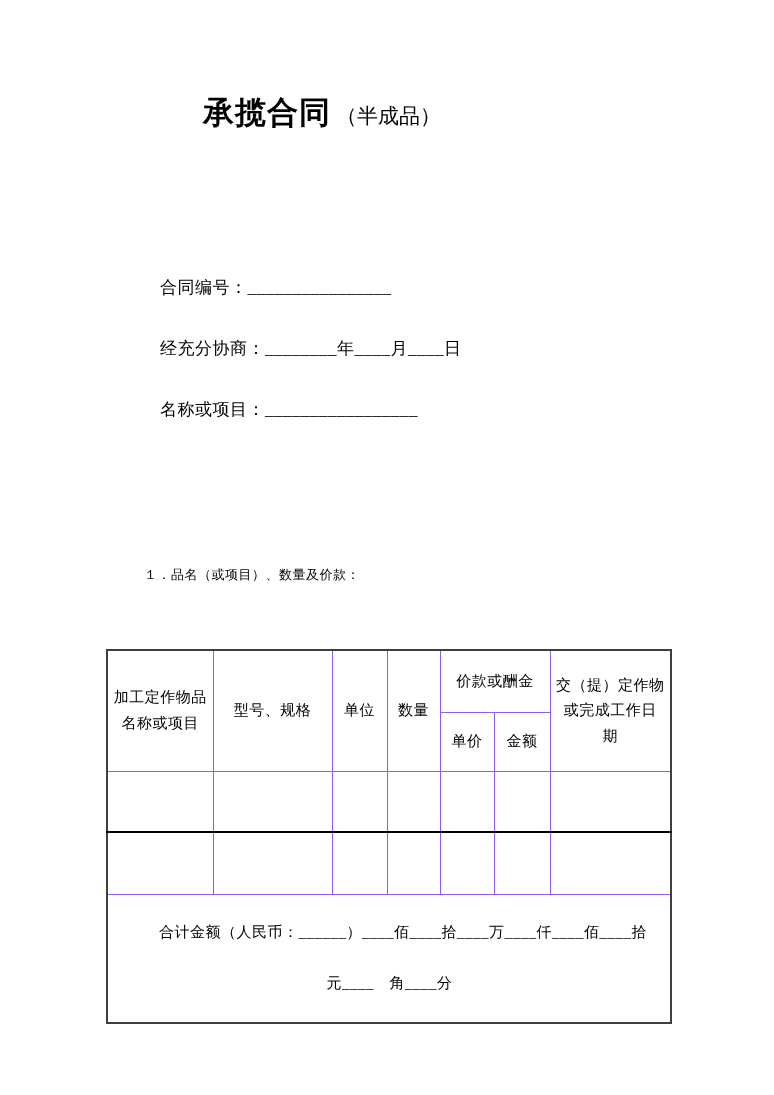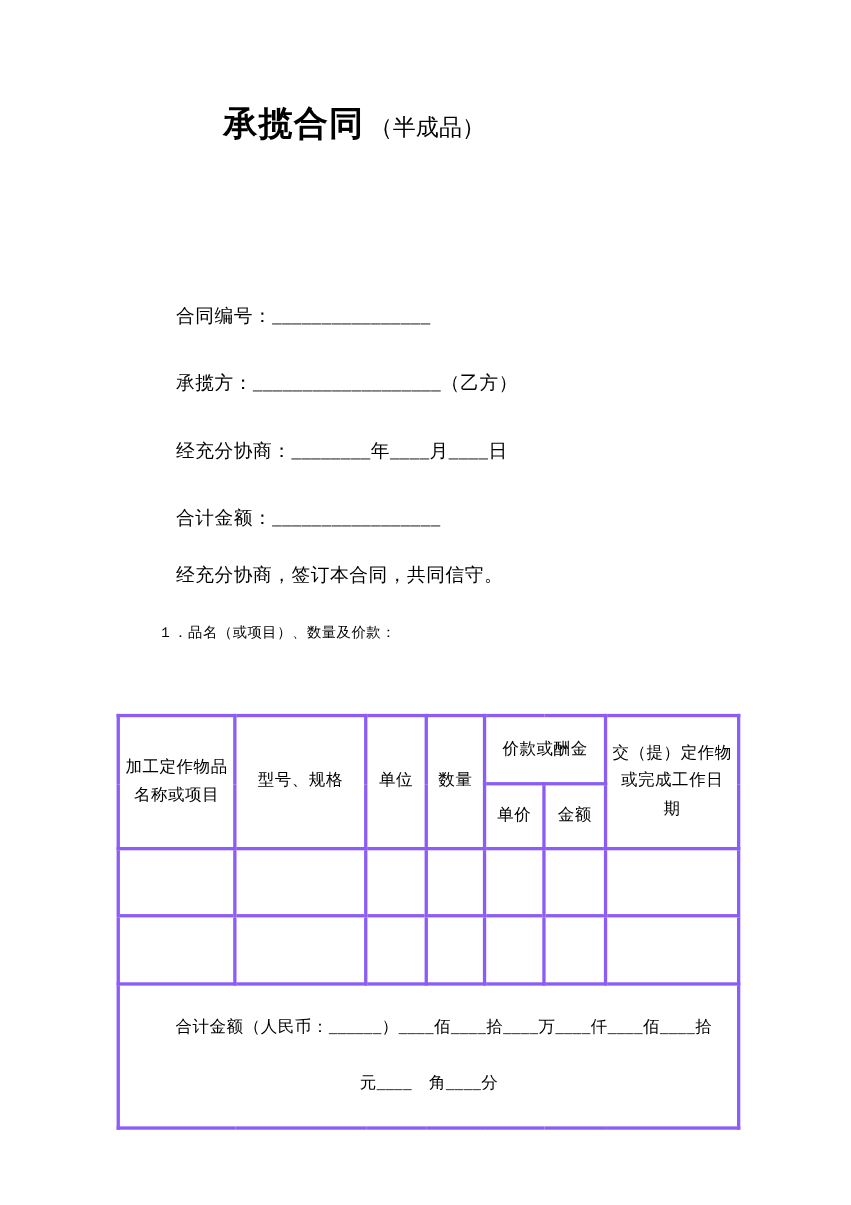--- a/index.html
+++ b/index.html
@@ -66,21 +66,21 @@
     position: absolute;
     left: 106px;
     top: 649px;
     width: 564px;
     border-collapse: collapse;
     table-layout: fixed;
     border: 2px solid #3f3f3f;
   }
   table.price-table th,
   table.price-table td {
-    border: 3px solid #8b5cf6;
+    border: 1px solid #8b5cf6;
     font-weight: normal;
     font-size: 15px;
     text-align: center;
     vertical-align: middle;
     padding: 0 2px;
     line-height: 1.7;
     white-space: pre-line;
     letter-spacing: 0.5px;
   }
   tr.header-row-1 { height: 62px; }
@@ -106,24 +106,22 @@
 <body>
 
 <div class="page">
 
   <div class="doc-title">
     <span class="title-main">承揽合同</span><span class="title-sub">（半成品）</span>
   </div>
 
   <div class="fields">
     <p>合同编号：________________</p>
-    <p>承揽方：___________________（乙方）</p>
     <p>经充分协商：________年____月____日</p>
-    <p>合计金额：_________________</p>
-    <p class="preamble">经充分协商，签订本合同，共同信守。</p>
+    <p>名称或项目：_________________</p>
   </div>
 
   <div class="section-heading">１．品名（或项目）、数量及价款：</div>
 
   <table class="price-table">
     <colgroup>
       <col style="width:106px">
       <col style="width:119px">
       <col style="width:55px">
       <col style="width:53px">

